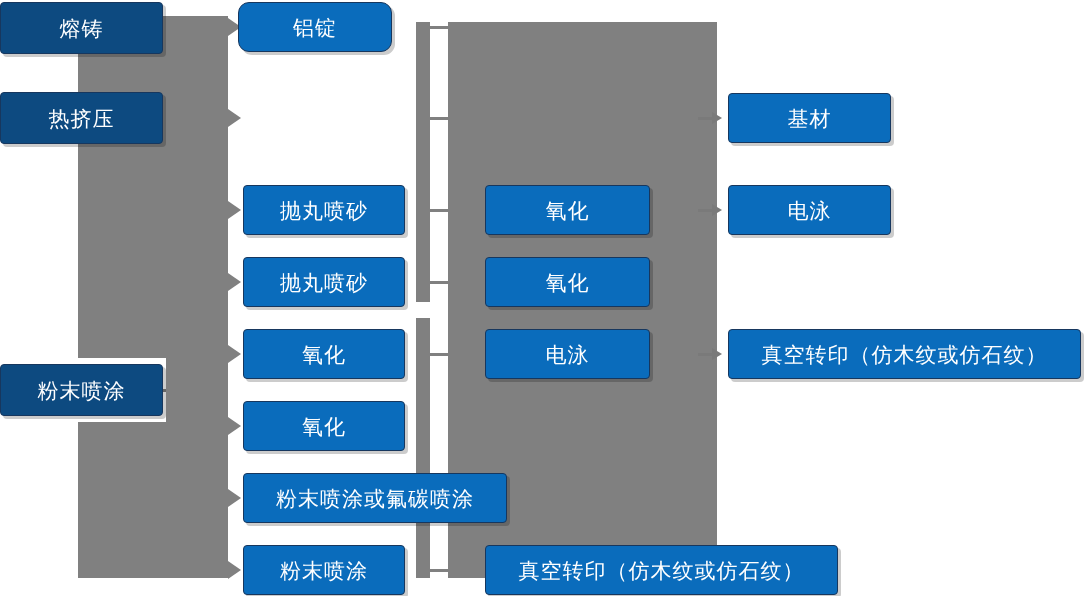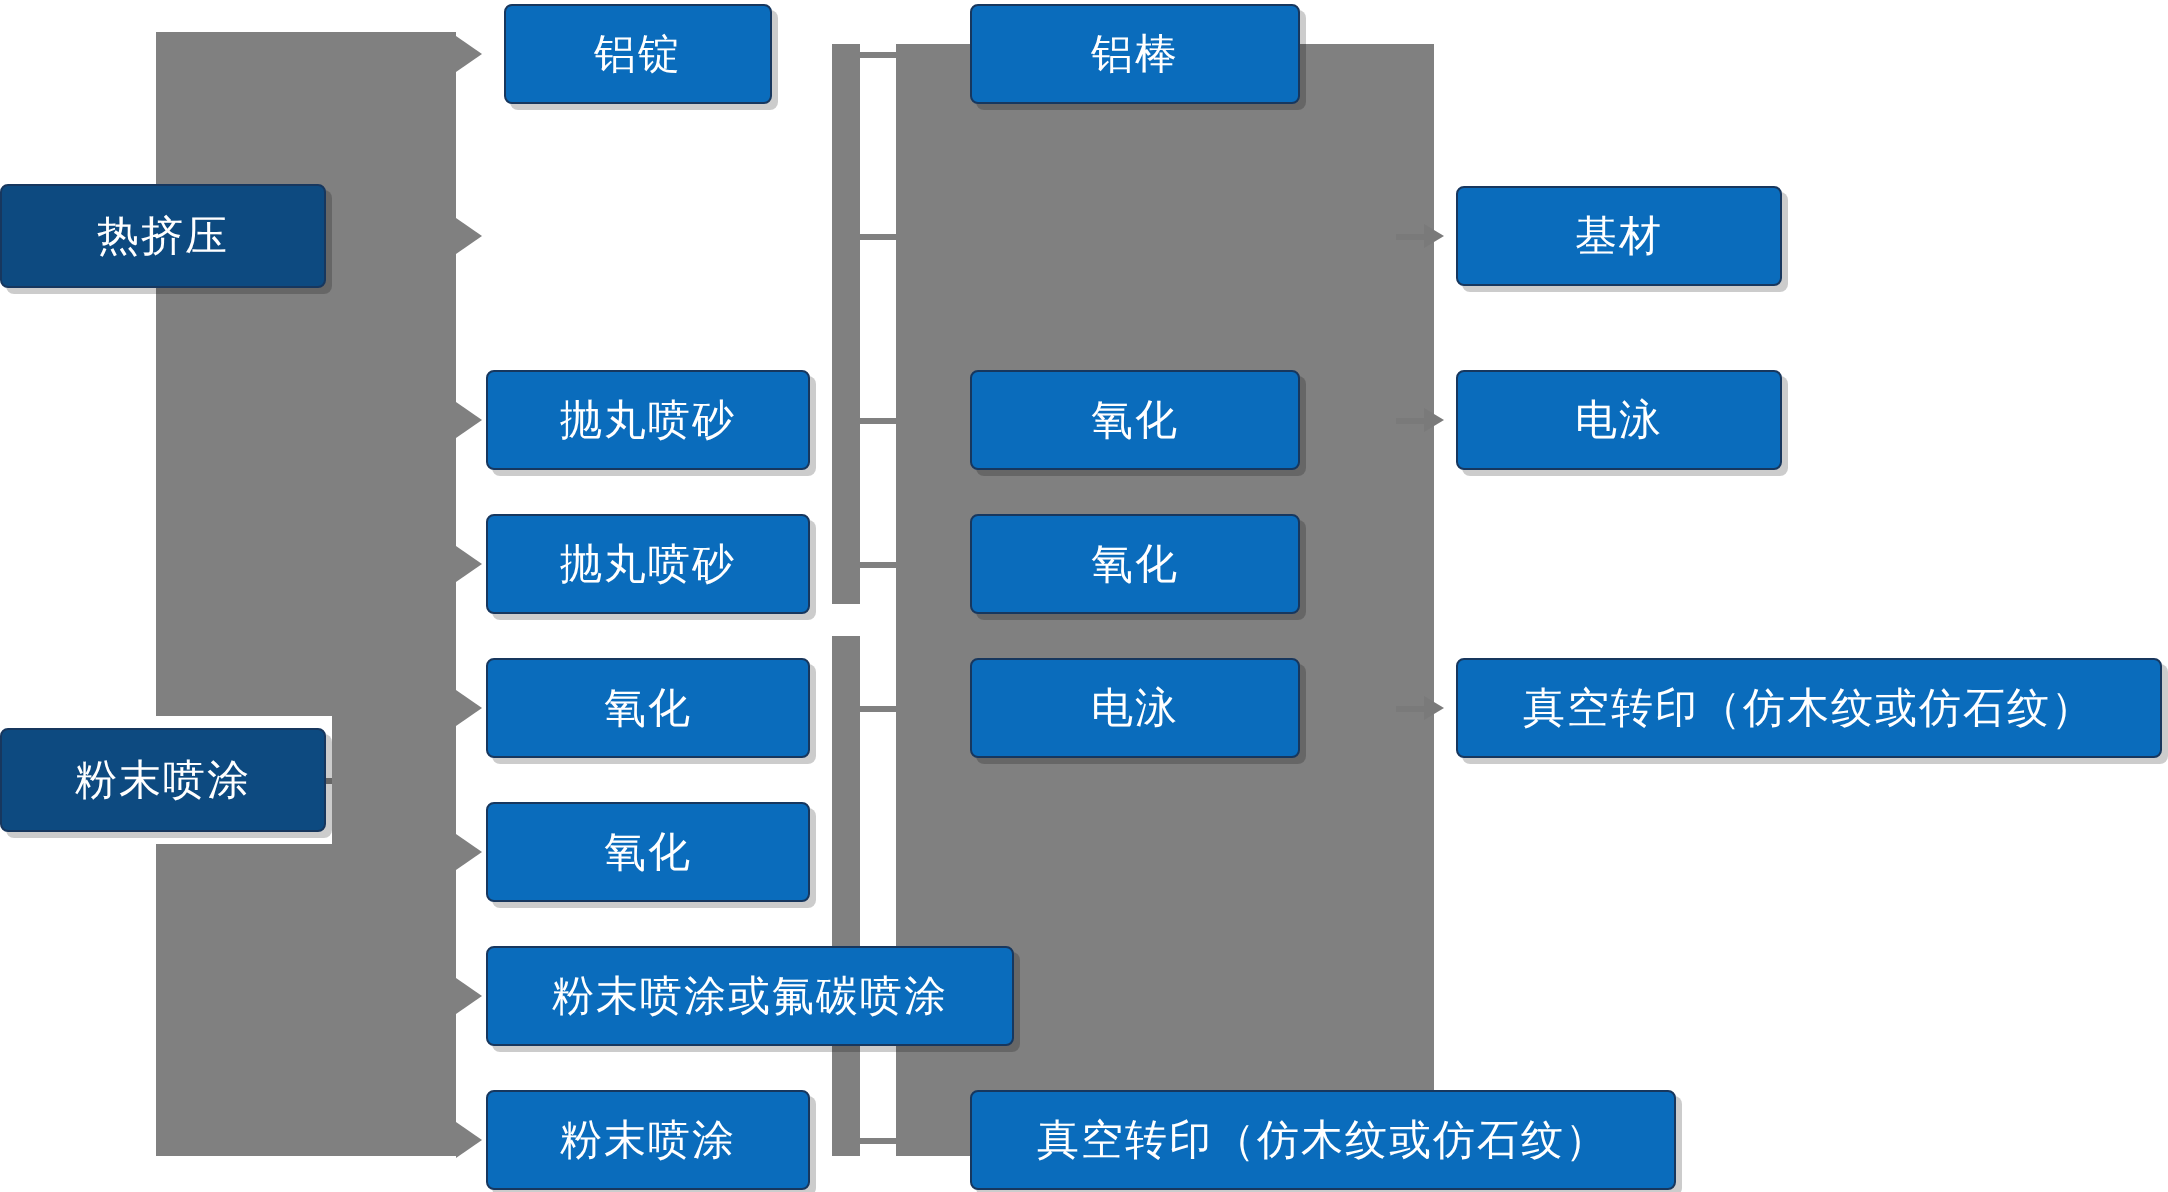--- a/index.html
+++ b/index.html
@@ -113,32 +113,32 @@
   </div>
   <div class="mini-arrow" style="left:698px; top:204px;">
     <span class="shaft"></span>
       <span class="head"></span>
   </div>
   <div class="mini-arrow" style="left:698px; top:348px;">
     <span class="shaft"></span>
       <span class="head"></span>
   </div>
 
+  <div class="node stage" style="left:0px; top:2px; width:163px; height:52px;">熔铸</div>
   <div class="node stage" style="left:0px; top:92px; width:163px; height:52px;">热挤压</div>
   <div class="node stage" style="left:0px; top:364px; width:163px; height:52px;">粉末喷涂</div>
 
-  <div class="node step" style="left:252px; top:2px; width:134px; height:50px;">铝锭</div>
+  <div class="node step" style="left:238px; top:2px; width:154px; height:50px;border-radius:11px;">铝锭</div>
   <div class="node step" style="left:243px; top:185px; width:162px; height:50px;">抛丸喷砂</div>
   <div class="node step" style="left:243px; top:257px; width:162px; height:50px;">抛丸喷砂</div>
   <div class="node step" style="left:243px; top:329px; width:162px; height:50px;">氧化</div>
   <div class="node step" style="left:243px; top:401px; width:162px; height:50px;">氧化</div>
   <div class="node step" style="left:243px; top:473px; width:264px; height:50px;">粉末喷涂或氟碳喷涂</div>
   <div class="node step" style="left:243px; top:545px; width:162px; height:50px;">粉末喷涂</div>
 
-  <div class="node step" style="left:485px; top:2px; width:165px; height:50px;">铝棒</div>
   <div class="node step" style="left:485px; top:185px; width:165px; height:50px;">氧化</div>
   <div class="node step" style="left:485px; top:257px; width:165px; height:50px;">氧化</div>
   <div class="node step" style="left:485px; top:329px; width:165px; height:50px;">电泳</div>
   <div class="node step" style="left:485px; top:545px; width:353px; height:50px;">真空转印（仿木纹或仿石纹）</div>
 
   <div class="node step" style="left:728px; top:93px; width:163px; height:50px;text-align:right;">基材</div>
   <div class="node step" style="left:728px; top:185px; width:163px; height:50px;">电泳</div>
   <div class="node step" style="left:728px; top:329px; width:353px; height:50px;">真空转印（仿木纹或仿石纹）</div>
 
 </div>

